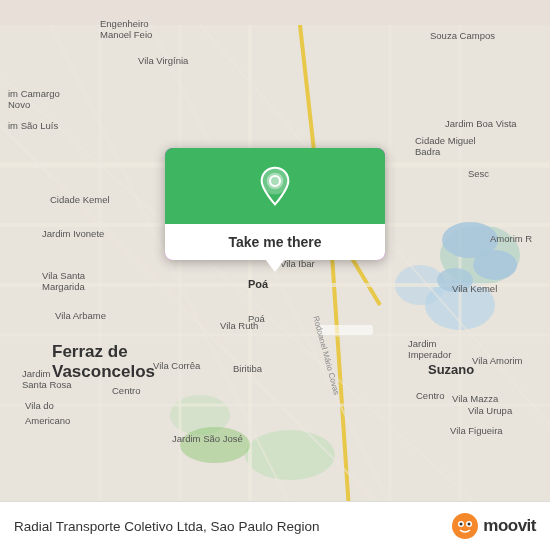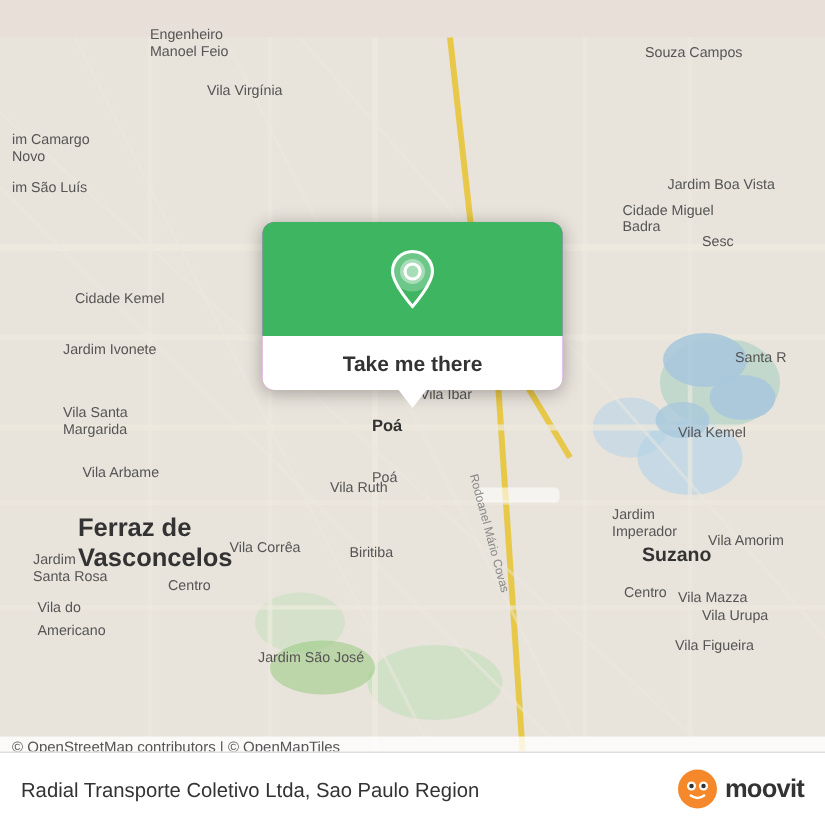--- a/index.html
+++ b/index.html
@@ -73,21 +73,21 @@
 
     
     #popup-card {
       position: absolute;
       top: 148px;
       left: 50%;
       transform: translateX(-50%);
       background: #d946ef;
       border-radius: 8px;
       box-shadow: 0 2px 12px rgba(0,0,0,0.3);
-      width: 200px;
+      width: 220px;
       z-index: 20;
       overflow: visible;
     }
 
     #popup-header {
       background: #3db561;
       border-radius: 8px 8px 0 0;
       padding: 18px 0;
       display: flex;
       justify-content: center;
@@ -192,21 +192,21 @@
 
   <div style="position:absolute;top:0;left:0;width:100%;height:448px;pointer-events:none;">
 
     <span class="map-label" style="top:18px;left:100px">Engenheiro<br>Manoel Feio</span>
     <span class="map-label" style="top:55px;left:138px">Vila Virgínia</span>
     <span class="map-label" style="top:30px;left:430px">Souza Campos</span>
     <span class="map-label" style="top:88px;left:8px">im Camargo<br>Novo</span>
     <span class="map-label" style="top:120px;left:8px">im São Luís</span>
     <span class="map-label" style="top:135px;left:415px">Cidade Miguel<br>Badra</span>
     <span class="map-label" style="top:118px;left:445px">Jardim Boa Vista</span>
-    <span class="map-label" style="top:156px;left:468px">Sesc</span>
+    <span class="map-label" style="top:168px;left:468px">Sesc</span>
     <span class="map-label" style="top:194px;left:50px">Cidade Kemel</span>
     <span class="map-label" style="top:228px;left:42px">Jardim Ivonete</span>
     <span class="map-label" style="top:258px;left:280px">Vila Ibar</span>
     <span class="map-label" style="top:278px;left:248px;font-weight:bold;font-size:11px;color:#333">Poá</span>
     <span class="map-label" style="top:313px;left:248px">Poá</span>
     <span class="map-label" style="top:270px;left:42px">Vila Santa<br>Margarida</span>
     <span class="map-label" style="top:310px;left:55px">Vila Arbame</span>
     <span class="map-label" style="top:320px;left:220px">Vila Ruth</span>
     <span class="map-label" style="top:283px;left:452px">Vila Kemel</span>
     <span class="map-label bold" style="top:342px;left:52px;font-size:17px">Ferraz de<br>Vasconcelos</span>
@@ -217,42 +217,39 @@
     <span class="map-label" style="top:385px;left:112px">Centro</span>
     <span class="map-label" style="top:363px;left:233px">Biritiba</span>
     <span class="map-label" style="top:433px;left:172px">Jardim São José</span>
     <span class="map-label" style="top:338px;left:408px">Jardim<br>Imperador</span>
     <span class="map-label" style="top:390px;left:416px">Centro</span>
     <span class="map-label bold" style="top:362px;left:428px;font-size:13px">Suzano</span>
     <span class="map-label" style="top:393px;left:452px">Vila Mazza</span>
     <span class="map-label" style="top:355px;left:472px">Vila Amorim</span>
     <span class="map-label" style="top:405px;left:468px">Vila Urupa</span>
     <span class="map-label" style="top:425px;left:450px">Vila Figueira</span>
-    <span class="map-label" style="top:233px;left:490px">Santa R</span>
+    <span class="map-label" style="top:233px;left:490px">Amorim R</span>
 
     <span class="map-label" style="top:155px;left:278px;transform:rotate(75deg);transform-origin:0 0;font-size:8px;color:#888">Rodoanel</span>
     <span class="map-label" style="top:315px;left:320px;transform:rotate(75deg);transform-origin:0 0;font-size:8px;color:#888">Rodoanel Mário Covas</span>
   </div>
 
   <div id="popup-card">
     <div id="popup-header">
 
       <svg id="popup-pin" viewBox="0 0 40 48" xmlns="http://www.w3.org/2000/svg">
         <circle cx="20" cy="18" r="16" fill="white" opacity="0.25"></circle>
         <circle cx="20" cy="18" r="10" fill="white" opacity="0.4"></circle>
         <path d="M20 2 C11 2 4 9 4 18 C4 28 20 46 20 46 C20 46 36 28 36 18 C36 9 29 2 20 2 Z" fill="none" stroke="white" stroke-width="2.5"></path>
         <circle cx="20" cy="18" r="6" fill="none" stroke="white" stroke-width="2.5"></circle>
       </svg>
     </div>
     <button id="popup-button">Take me there</button>
   </div>
 
-  <div id="attribution-bar">
-    <span>© OpenStreetMap contributors | © OpenMapTiles</span>
-  </div>
 
   <div id="bottom-bar">
     <div id="bottom-bar-text">Radial Transporte Coletivo Ltda, Sao Paulo Region</div>
     <div id="moovit-logo">
 
       <svg id="moovit-icon" viewBox="0 0 28 28" xmlns="http://www.w3.org/2000/svg">
         <circle cx="14" cy="14" r="13" fill="#f5882a"></circle>
 
         <circle cx="10" cy="12" r="3" fill="white"></circle>
         <circle cx="18" cy="12" r="3" fill="white"></circle>

